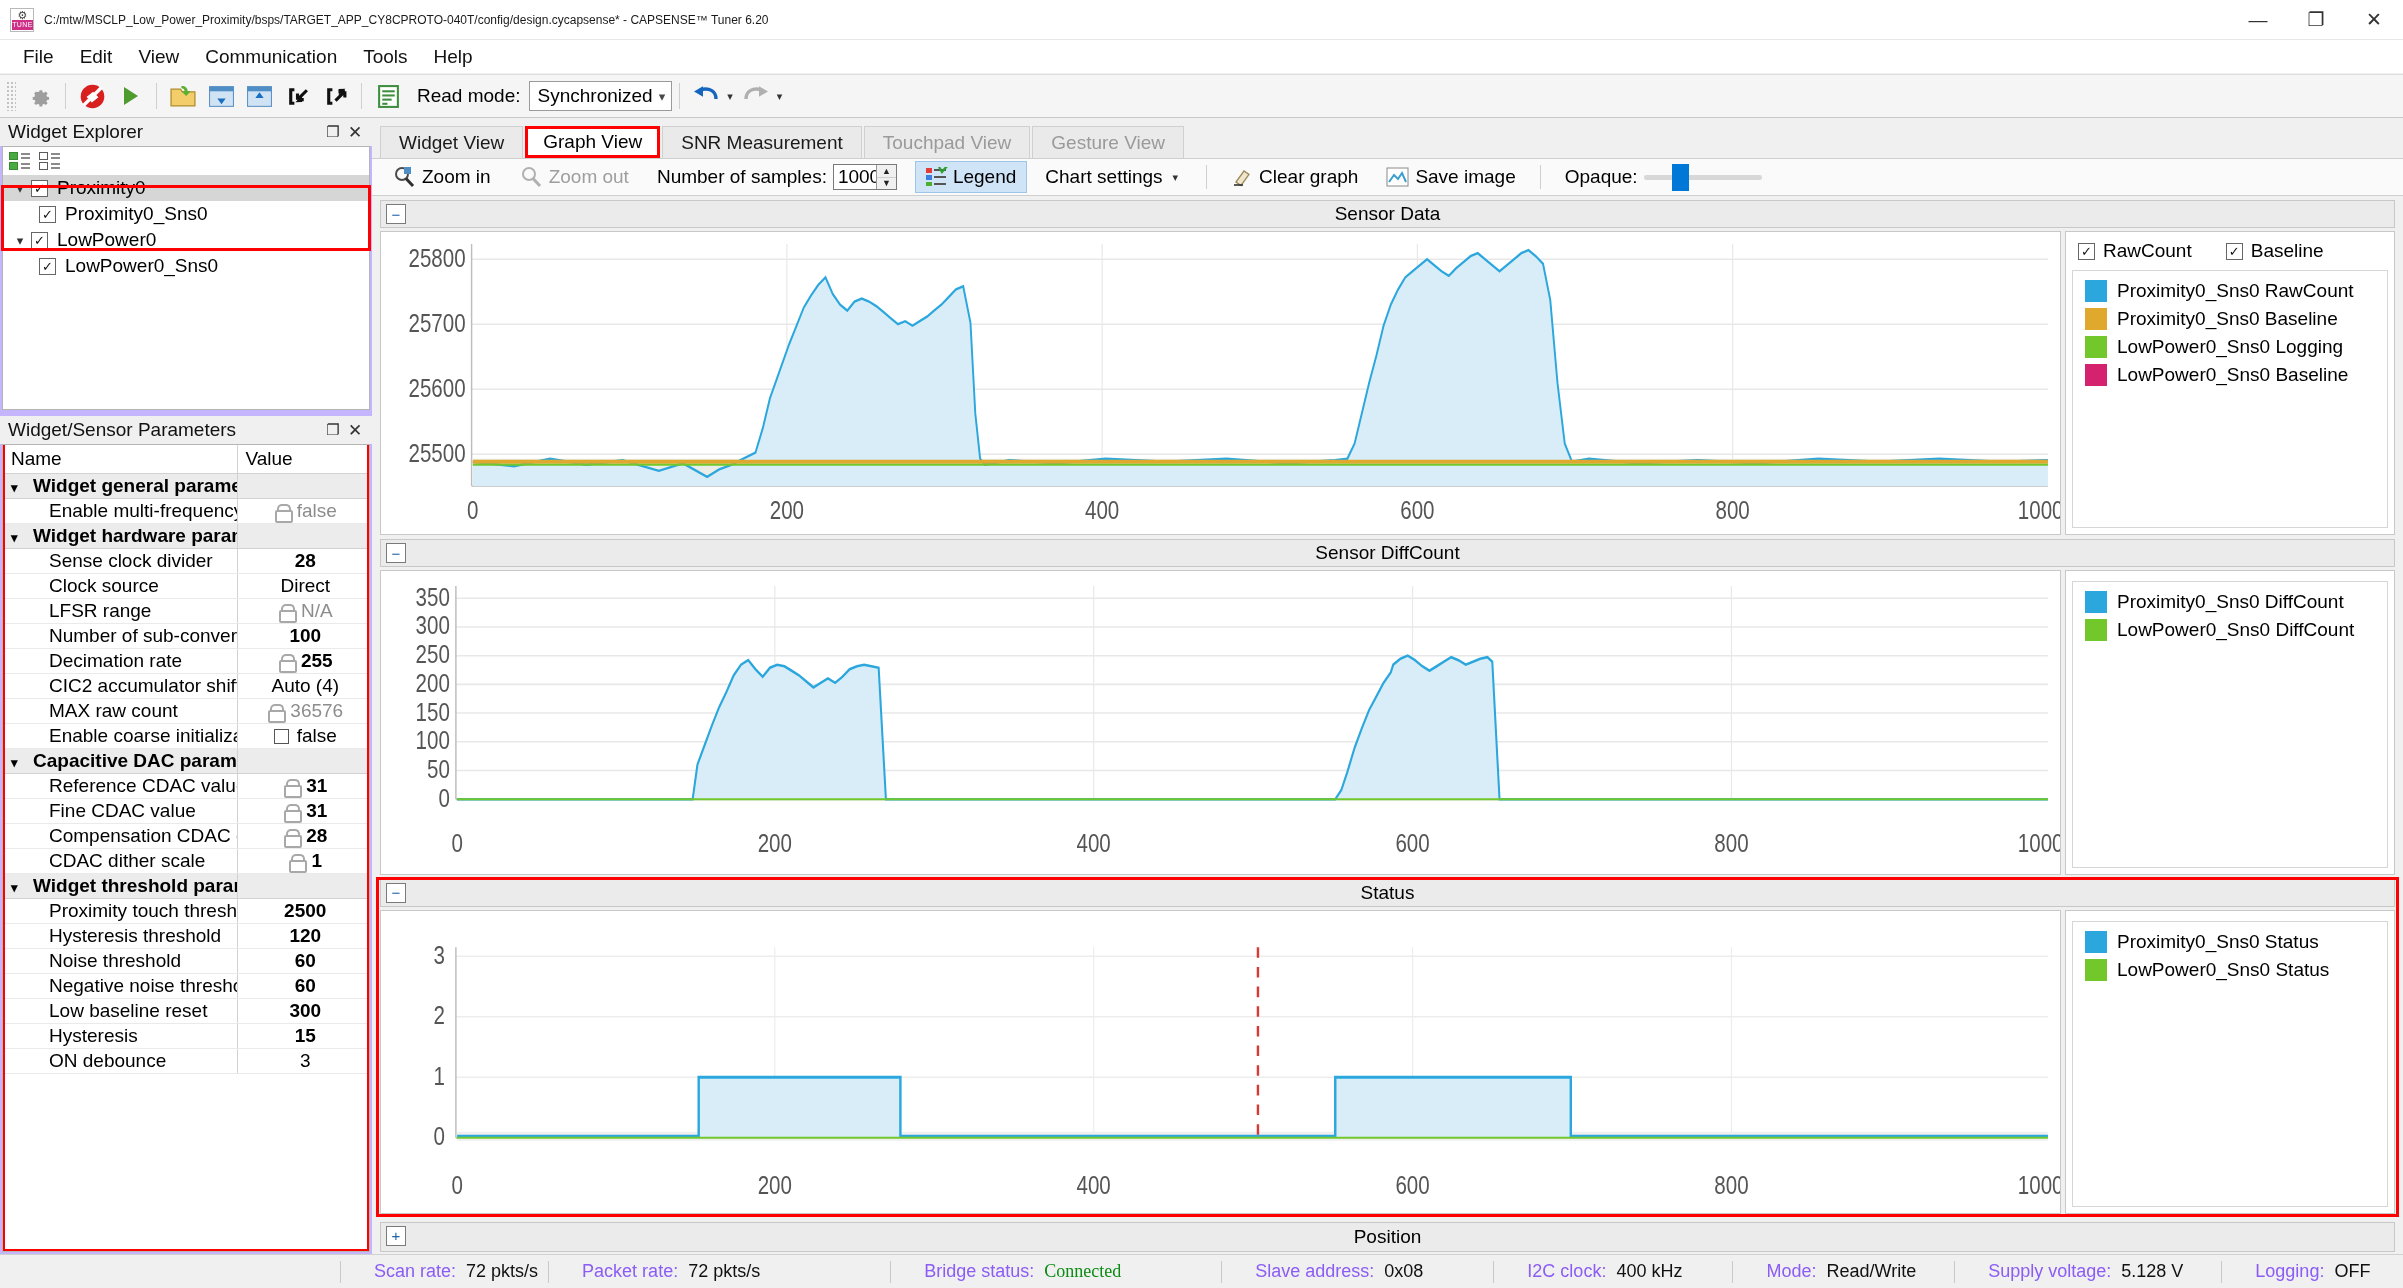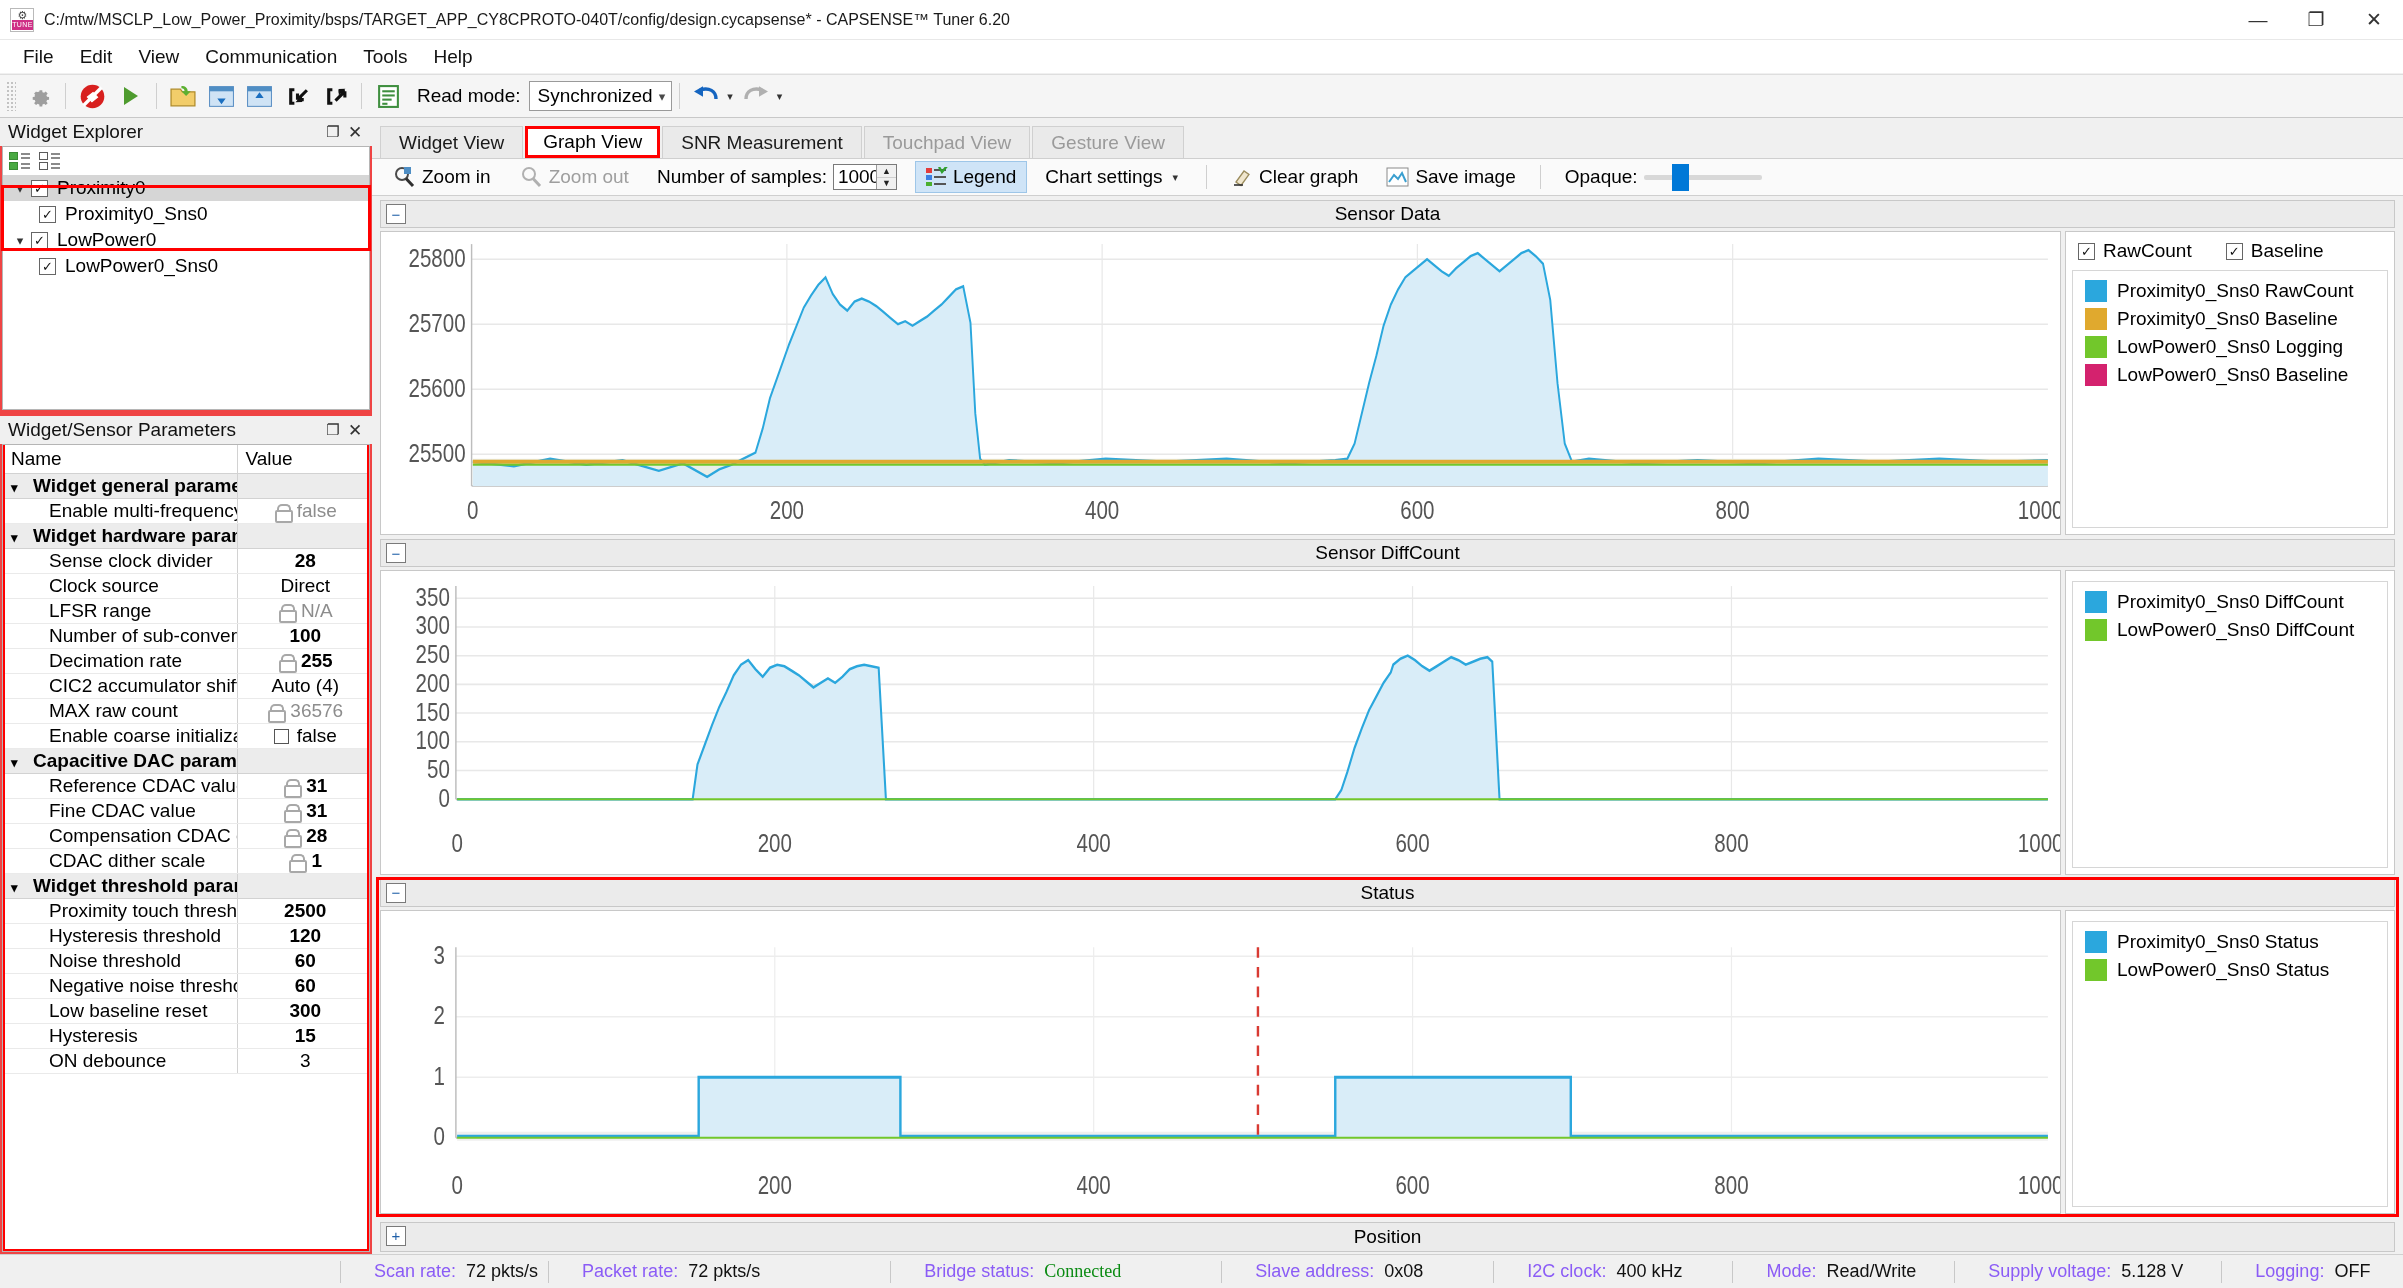--- a/index.html
+++ b/index.html
@@ -24,21 +24,21 @@
     padding-left: 10px;
   }
   .app-icon {
     width: 24px; height: 24px; margin-right: 10px; position: relative;
     background: #fff; border: 1px solid #b9b9b9; flex: 0 0 24px;
   }
   .app-icon .ic-top { position:absolute; left:2px; top:1px; width:19px; height:11px;
      background:#fff; color:#444; font-size:11px; line-height:11px; text-align:center; }
   .app-icon .ic-bot { position:absolute; left:1px; bottom:1px; width:21px; height:10px;
      background:#cf2f86; color:#fff; font-size:7px; line-height:10px; text-align:center; letter-spacing:0.4px;}
-  .title-text { font-size: 16px; color: #1a1a1a; white-space: nowrap; }
+  .title-text { font-size: 12px; color: #1a1a1a; white-space: nowrap; }
   .win-btns { margin-left:auto; display:flex; height:40px; }
   .win-btn { width: 58px; height: 40px; display:flex; align-items:center; justify-content:center;
      font-size: 19px; color:#333; }
 
   
   .menubar {
     height: 34px; flex:0 0 34px; display:flex; align-items:center;
     background:#ffffff; padding-left: 10px; border-bottom:1px solid #f0f0f0;
   }
   .menu-item { padding: 2px 13px; font-size: 19px; color:#111; cursor: default; white-space:nowrap;}
@@ -60,21 +60,21 @@
     display:flex; align-items:center; padding:0 6px 0 8px; font-size:19px;
   }
   .combo .cval { flex:1; }
   .combo .carrow { color:#4a4a4a; font-size:13px; margin-left:6px; }
   .dropcaret { font-size:11px; color:#333; margin-left:2px; margin-right:4px;}
 
   
   .body { flex:1 1 auto; display:flex; min-height:0; background:#f0f0f0; }
 
   
-  .left { width:372px; flex:0 0 372px; display:flex; flex-direction:column; background:#ef4444;}
+  .left { width:372px; flex:0 0 372px; display:flex; flex-direction:column; background:#c4b5fd;}
   .panel-head {
     height:28px; display:flex; align-items:center; padding:0 6px 0 8px;
     background:#f0f0f0; font-size:19px; color:#111;
   }
   .panel-head .ph-title { flex:1; }
   .ph-btn { width:22px; text-align:center; color:#333; font-size:15px;}
   .ph-btn.close { font-size:17px; }
 
   .explorer-box { background:#fff; border:1px solid #b5b5b5; margin:0 2px; flex:0 0 auto; height:264px; position:relative;}
   .exp-toolbar { height:26px; display:flex; align-items:center; gap:8px; padding:3px 6px 0 6px;}

